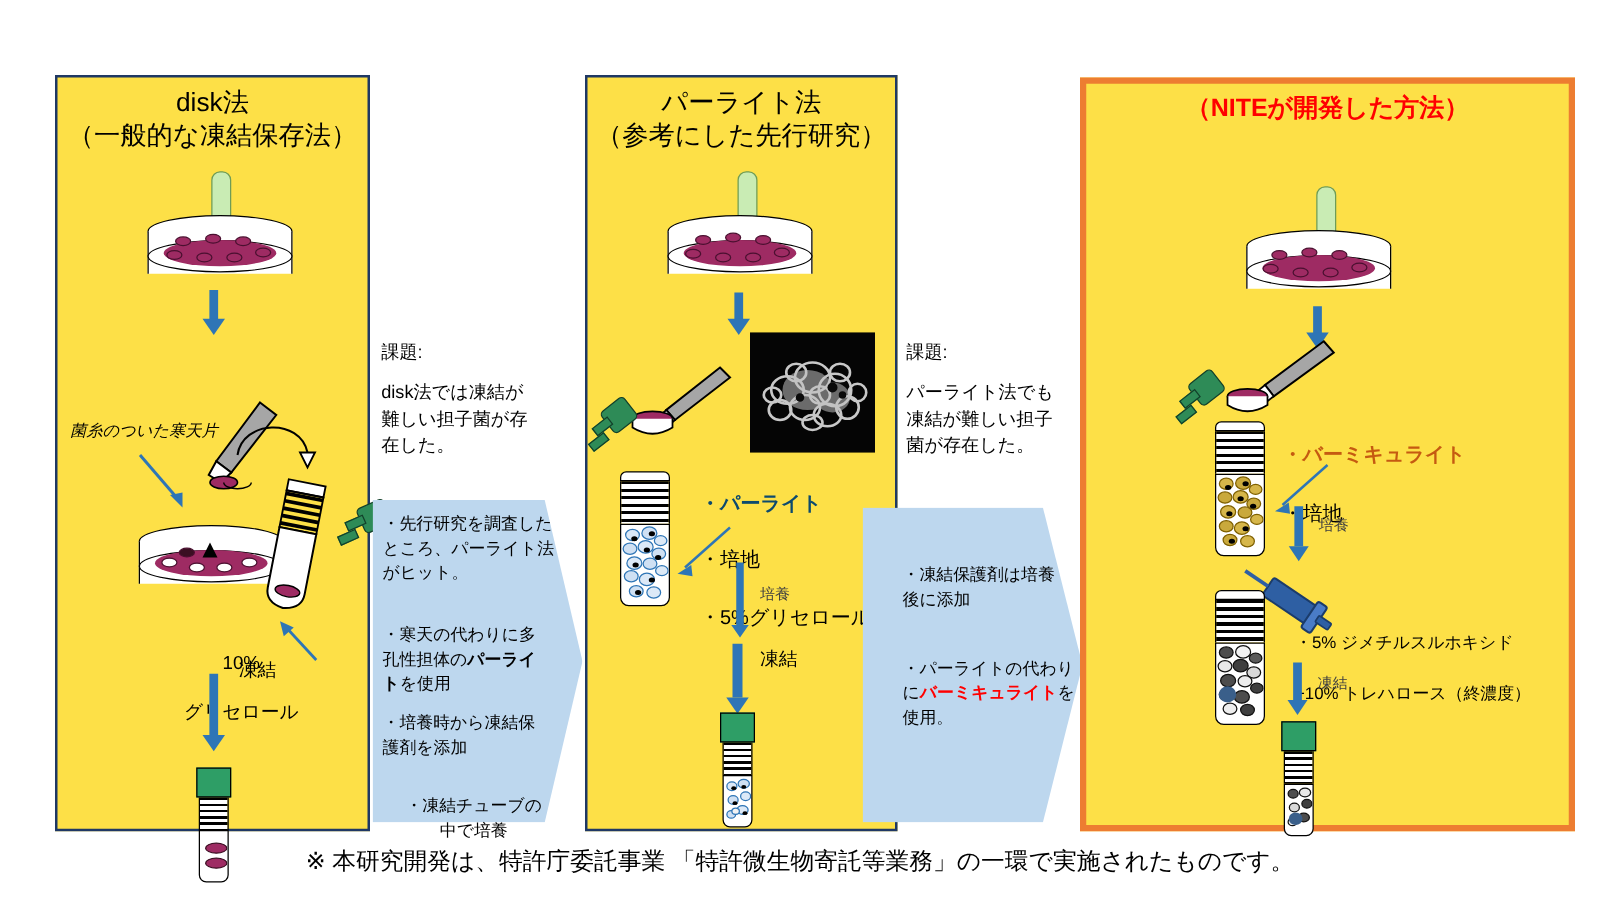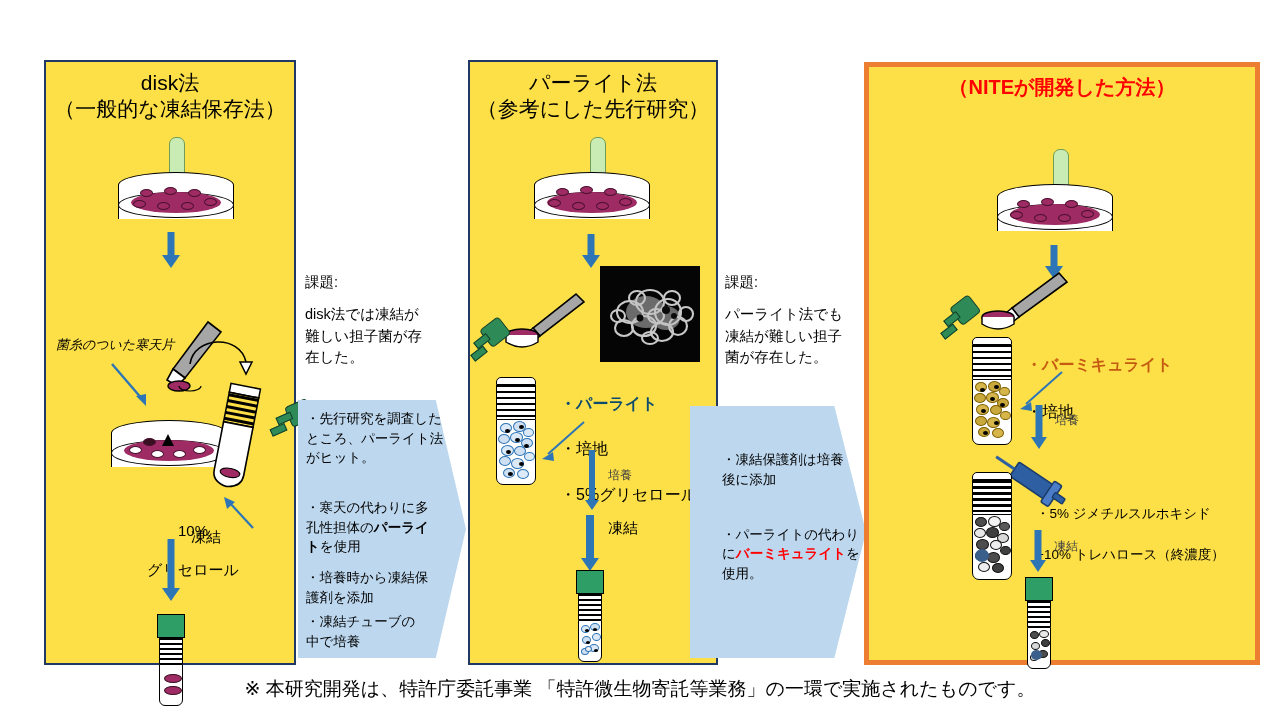--- a/index.html
+++ b/index.html
@@ -258,23 +258,23 @@
   <div class="chev" style="left:298px;top:400px;width:168px;height:258px;"></div>
   <div class="chev-txt" style="left:306px;top:409px;width:146px;">
     <div style="margin-bottom:11px;white-space:pre-line;">・先行研究を調査した
 ところ、パーライト法
 がヒット。</div>
     <div style="margin-bottom:11px;white-space:pre-line;">
       <span>・寒天の代わりに多
 孔性担体の</span><b>パーライ
 ト</b><span>を使用</span>
     </div>
-    <div style="margin-bottom:5px;white-space:pre-line;">・培養時から凍結保
+    <div style="margin-bottom:28px;white-space:pre-line;">・培養時から凍結保
 護剤を添加</div>
-    <div style="white-space:pre-line;">・凍結チューブの
+    <div style="white-space:pre-line;text-align:center;">・凍結チューブの
 中で培養</div>
   </div>
 
   <div class="panel p2">
     <div class="p-head">
       <div>パーライト法</div>
       <div>（参考にした先行研究）</div>
     </div>
 
     <div class="tube-green" style="left:120px;top:75px;width:16px;height:80px;"></div>

